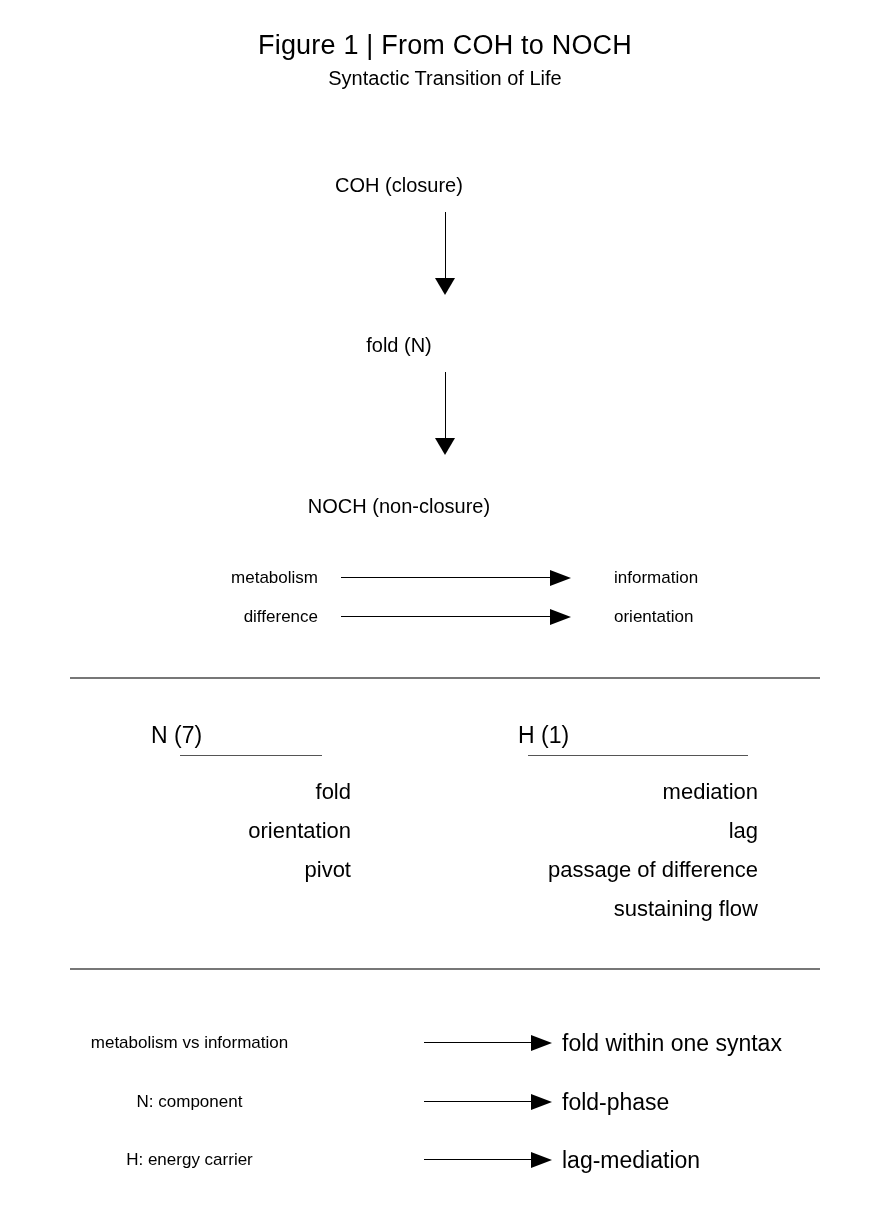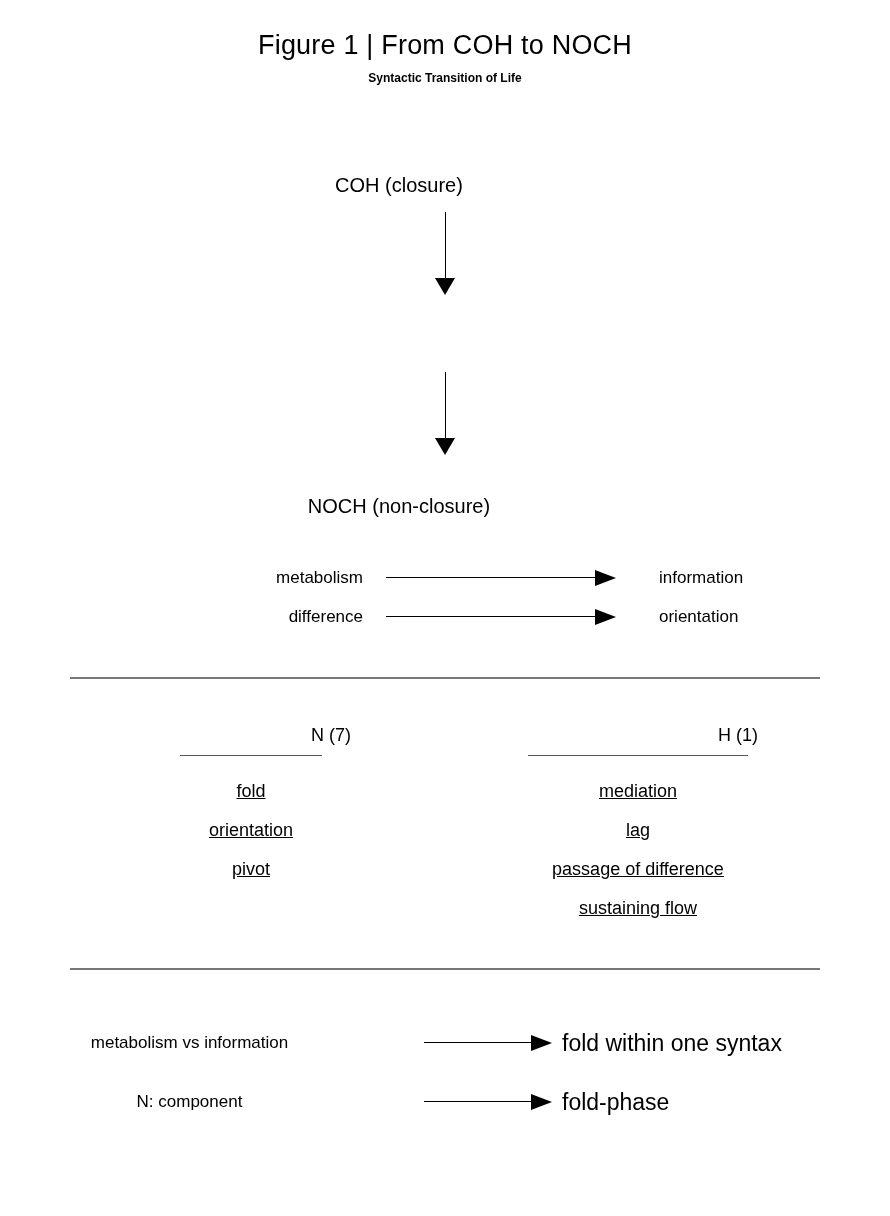--- a/index.html
+++ b/index.html
@@ -33,23 +33,23 @@
     line-height: 34px;
     font-weight: 400;
     letter-spacing: 0.2px;
   }
   .subtitle {
     position: absolute;
     left: 0;
     top: 68px;
     width: 890px;
     text-align: center;
-    font-size: 12px;
+    font-size: 20px;
     line-height: 20px;
-    font-weight: 700;
+    font-weight: 400;
   }
 
   
   .chain-node {
     position: absolute;
     left: 0;
     width: 798px;
     text-align: center;
     font-size: 20px;
     line-height: 26px;
@@ -85,21 +85,20 @@
   #v-arrow-1 { top: 372px; }
   #v-arrow-1 .v-line { height: 68px; }
   #v-arrow-1 .v-head { top: 66px; }
 
   
   .map-row {
     position: absolute;
     left: 0;
     width: 771px;
     height: 26px;
-    margin-left: 45px;
   }
   .map-row .left-label {
     position: absolute;
     left: 0;
     top: 0;
     width: 318px;
     text-align: right;
     font-size: 17px;
     line-height: 26px;
   }
@@ -146,38 +145,37 @@
 
   
   .column {
     position: absolute;
     top: 722px;
   }
   #column-0 { left: 151px; width: 200px; }
   #column-1 { left: 518px; width: 240px; }
 
   .column .col-header {
-    text-align: right;
-    font-size: 18px;
+    text-align: left;
+    font-size: 23px;
     line-height: 26px;
     padding-bottom: 7px;
   }
   .column .col-rule {
     height: 1.4px;
     background: #555555;
     margin: 0 auto 16px auto;
   }
   #column-0 .col-rule { width: 142px; }
   #column-1 .col-rule { width: 220px; }
 
   .column .col-item {
-    text-align: center;
-    font-size: 18px;
+    text-align: right;
+    font-size: 22px;
     line-height: 39px;
-    text-decoration: underline;
   }
 
   
   .bottom-row {
     position: absolute;
     left: 0;
     width: 890px;
     height: 26px;
   }
   .bottom-row .left-label {
@@ -228,20 +226,21 @@
   <div class="title">Figure 1 | From COH to NOCH</div>
   <div class="subtitle">Syntactic Transition of Life</div>
 
   <div class="chain-node" id="chain-node-0">COH (closure)</div>
 
   <div class="v-arrow" id="v-arrow-0">
     <div class="v-line"></div>
     <div class="v-head"></div>
   </div>
 
+  <div class="chain-node" id="chain-node-1">fold (N)</div>
 
   <div class="v-arrow" id="v-arrow-1">
     <div class="v-line"></div>
     <div class="v-head"></div>
   </div>
 
   <div class="chain-node" id="chain-node-2">NOCH (non-closure)</div>
 
   <div class="map-row" id="map-row-0">
     <div class="left-label">metabolism</div>
@@ -285,14 +284,20 @@
     <div class="right-label">fold within one syntax</div>
   </div>
 
   <div class="bottom-row" id="bottom-row-1">
     <div class="left-label">N: component</div>
     <div class="h-arrow-line"></div>
     <div class="h-arrow-head"></div>
     <div class="right-label">fold-phase</div>
   </div>
 
+  <div class="bottom-row" id="bottom-row-2">
+    <div class="left-label">H: energy carrier</div>
+    <div class="h-arrow-line"></div>
+    <div class="h-arrow-head"></div>
+    <div class="right-label">lag-mediation</div>
+  </div>
 
 </div>
 
 </body></html>

